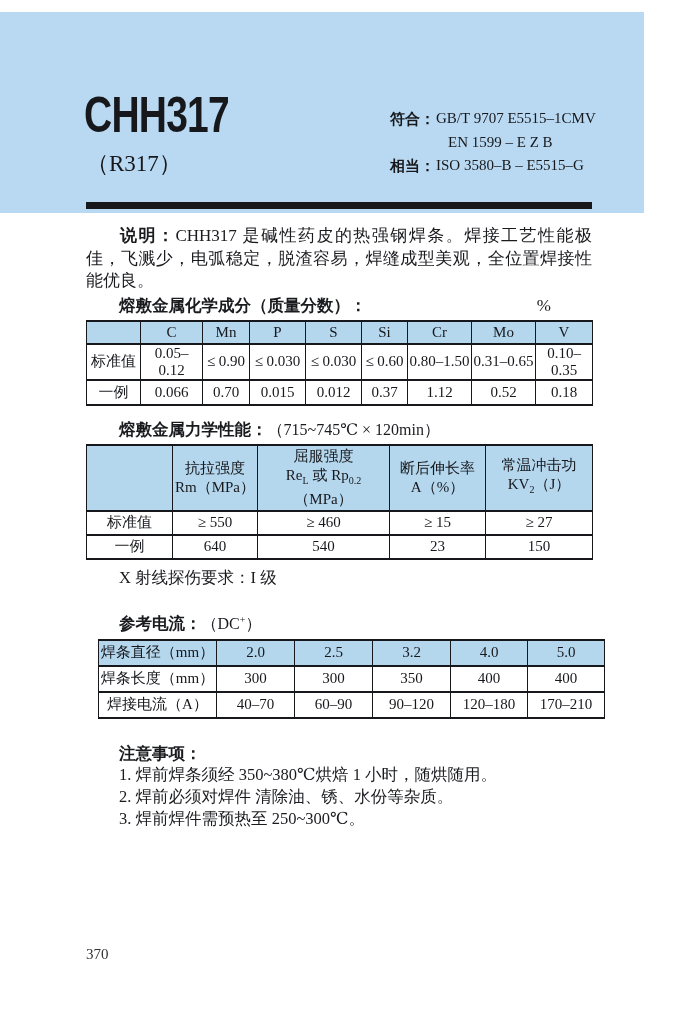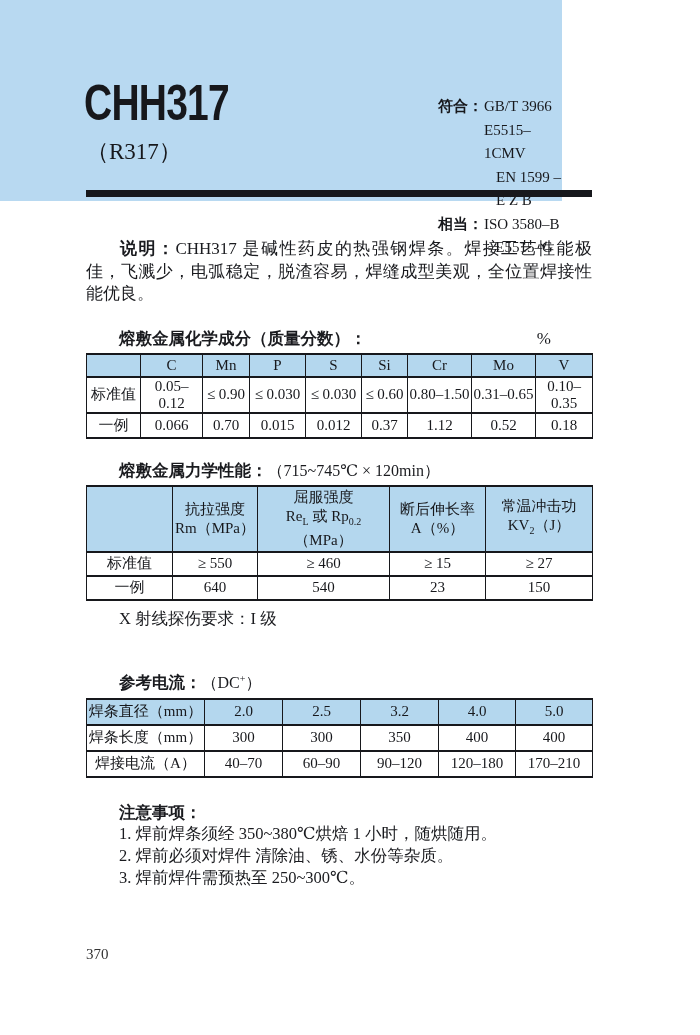--- a/index.html
+++ b/index.html
@@ -1,44 +1,44 @@
 <!DOCTYPE html>
 <html><head>
 <meta charset="utf-8">
 <style>
   html,body { margin:0; padding:0; background:#ffffff; }
   .page {
     position:relative; width:700px; height:1035px; background:#ffffff;
     font-family:"Liberation Serif","DejaVu Serif",serif; color:#1a1b1f; overflow:hidden;
   }
   
-  .hd { position:absolute; top:0; left:0; width:562px; height:201px; background:#b8d9f1; }
+  .hd { position:absolute; top:12px; left:0; width:644px; height:201px; background:#b8d9f1; }
   .model {
     position:absolute; left:84px; top:80px;
     font-family:"Liberation Sans","DejaVu Sans",sans-serif; font-weight:bold; font-size:50px;
     line-height:46px; color:#17181c; transform:scaleX(0.78); transform-origin:left top;
     letter-spacing:-1px;
   }
   .alias { position:absolute; left:86px; top:136px; font-size:23px; color:#17181c; }
   .specs { position:absolute; left:390px; top:95px; font-size:15px; line-height:23.5px; color:#17181c; }
   .spec-row { display:flex; }
-  .spec-label { font-family:Liberation Serif, serif; font-weight:bold; width:46px; flex:0 0 46px;margin-left:48px; }
+  .spec-label { font-family:Liberation Sans, sans-serif; font-weight:bold; width:46px; flex:0 0 46px; }
   .spec-val.en-line { padding-left:12px; }
   .rule { position:absolute; left:86px; top:190px; width:506px; height:7px; background:#17181c; }
 
   
   main { position:absolute; top:201px; left:86px; width:506px; }
   p.para { margin:0; font-size:17px; line-height:22.6px; text-align:justify; text-indent:34px; }
-  p.para.first { margin-top:37px; }
+  p.para.first { margin-top:24px; }
   .blab { font-family:"Liberation Sans","DejaVu Sans",sans-serif; font-weight:bold; }
 
-  .sec1row { margin-top:22px; display:flex; justify-content:space-between; align-items:baseline; }
+  .sec1row { margin-top:2px; display:flex; justify-content:space-between; align-items:baseline; }
   .sec-title { font-family:"Liberation Sans","DejaVu Sans",sans-serif; font-weight:bold; font-size:16.5px; padding-left:33px; }
   .unit { font-size:17px; padding-right:41px; }
-  .sec-line { margin-top:21px; font-size:16.5px; }
+  .sec-line { margin-top:13px; font-size:16.5px; }
   .sec-line .cond { font-family:"Liberation Serif","DejaVu Serif",serif; font-weight:normal; font-size:16px; }
 
   table.tbl { border-collapse:collapse; width:506px; margin-top:3px; text-align:center;
               font-size:15px; color:#17181c; table-layout:fixed; }
   .tbl th, .tbl td {
     border:1px solid #17181c; border-top-width:2px; border-bottom-width:2px;
     padding:0 1px; font-weight:normal; overflow:hidden;
   }
   .tbl thead th, .blue-row td { background:#b4d7ee; }
   table.chem th { height:21px; }
@@ -58,21 +58,21 @@
 <body>
 
 <div class="page">
 
   <header class="hd">
     <div class="model">CHH317</div>
     <div class="alias">（R317）</div>
     <div class="specs">
       <div class="spec-row">
         <span class="spec-label">符合：</span>
-        <span class="spec-val">GB/T 3966 E5515–1CMV</span>
+        <span class="spec-val">GB/T 9707 E5515–1CMV</span>
       </div>
       <div class="spec-row">
         <span class="spec-label"></span>
         <span class="spec-val en-line">EN 1599 – E Z B</span>
       </div>
       <div class="spec-row">
         <span class="spec-label">相当：</span>
         <span class="spec-val">ISO 3580–B – E5515–G</span>
       </div>
     </div>
@@ -180,22 +180,22 @@
           <td>一例</td>
           <td>640</td>
           <td>540</td>
           <td>23</td>
           <td>150</td>
         </tr>
       </tbody>
     </table>
     <div class="xray">X 射线探伤要求：I 级</div>
 
-    <div class="sec-line" style="margin-top:24px;"><span class="blab" style="padding-left:33px; display:inline-block;margin-top:18px;">参考电流：</span><span class="cond"><span>（DC</span><sup class="sm">+</sup><span>）</span></span></div>
-    <table class="tbl cur" style="margin-top:4px;">
+    <div class="sec-line" style="margin-top:24px;"><span class="blab" style="padding-left:33px; display:inline-block;">参考电流：</span><span class="cond"><span>（DC</span><sup class="sm">+</sup><span>）</span></span></div>
+    <table class="tbl cur" style="margin-top:4px;margin-left:12px;">
       <colgroup>
         <col style="width:118px">
           <col style="width:78px">
           <col style="width:78px">
           <col style="width:78px">
           <col style="width:77px">
           <col style="width:77px">
       </colgroup>
       <tbody>
         <tr class="blue-row">

